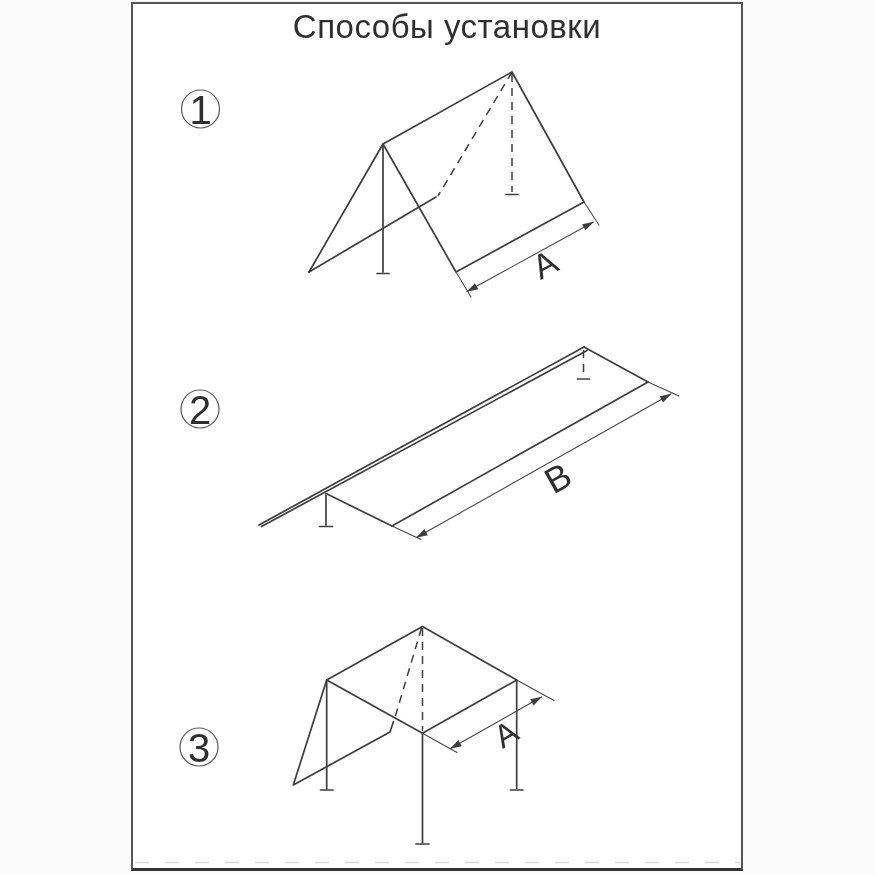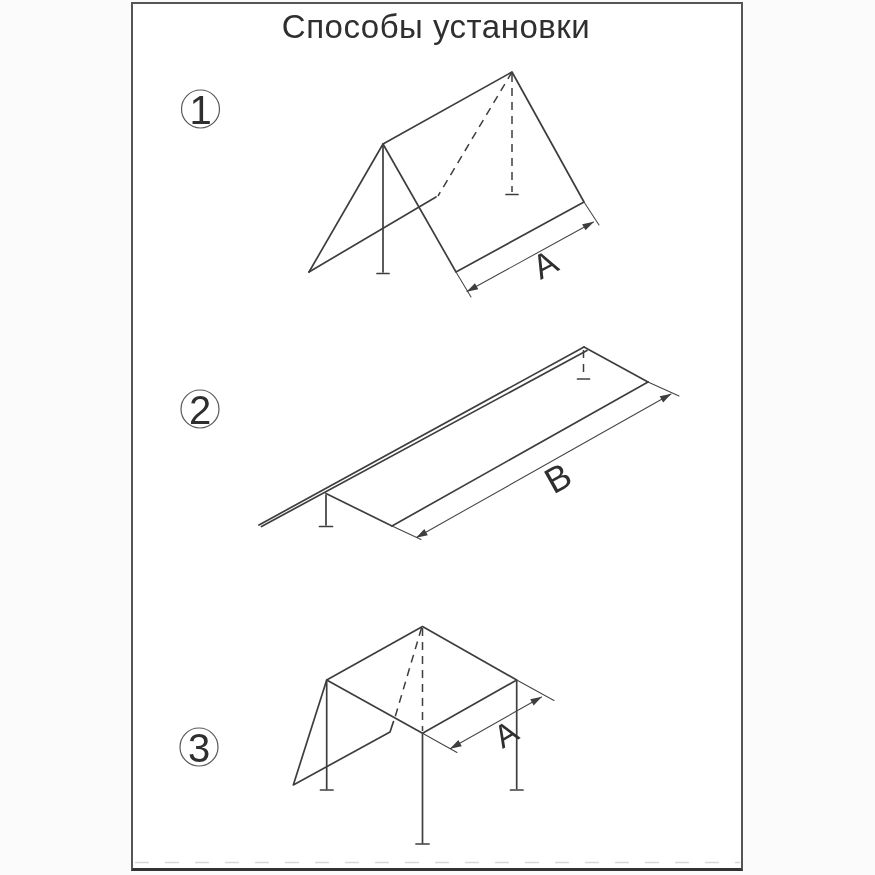--- a/index.html
+++ b/index.html
@@ -7,21 +7,21 @@
     width:875px;height:875px;position:relative;overflow:hidden;
     background:#fbfbfb;
     font-family:"Liberation Sans", sans-serif;
   }
   .sheet{
     position:absolute;left:131px;top:2px;width:612px;height:869px;
     box-sizing:border-box;background:#ffffff;
     border:2px solid #555555;border-bottom:3px solid #333333;
   }
   .title{
-    position:absolute;left:436px;top:9px;transform:translateX(-50%);
+    position:absolute;left:447px;top:9px;transform:translateX(-50%);
     font-size:33px;line-height:36px;color:#2f2f2f;white-space:nowrap;
     letter-spacing:0.5px;
   }
   svg.overlay{position:absolute;left:0;top:0;width:875px;height:875px;}
   .main{stroke:#3e3e3e;stroke-width:1.7;fill:none;stroke-linecap:round;stroke-linejoin:round;}
   .dash{stroke:#3e3e3e;stroke-width:1.5;fill:none;stroke-dasharray:8 6;stroke-linecap:butt;}
   .thin{stroke:#454545;stroke-width:1.05;fill:none;stroke-linecap:round;}
   .tick{stroke:#3e3e3e;stroke-width:1.7;fill:none;stroke-linecap:round;}
   .badge-circle{fill:#ffffff;stroke:#595959;stroke-width:1.2;}
   text{fill:#2f2f2f;}

